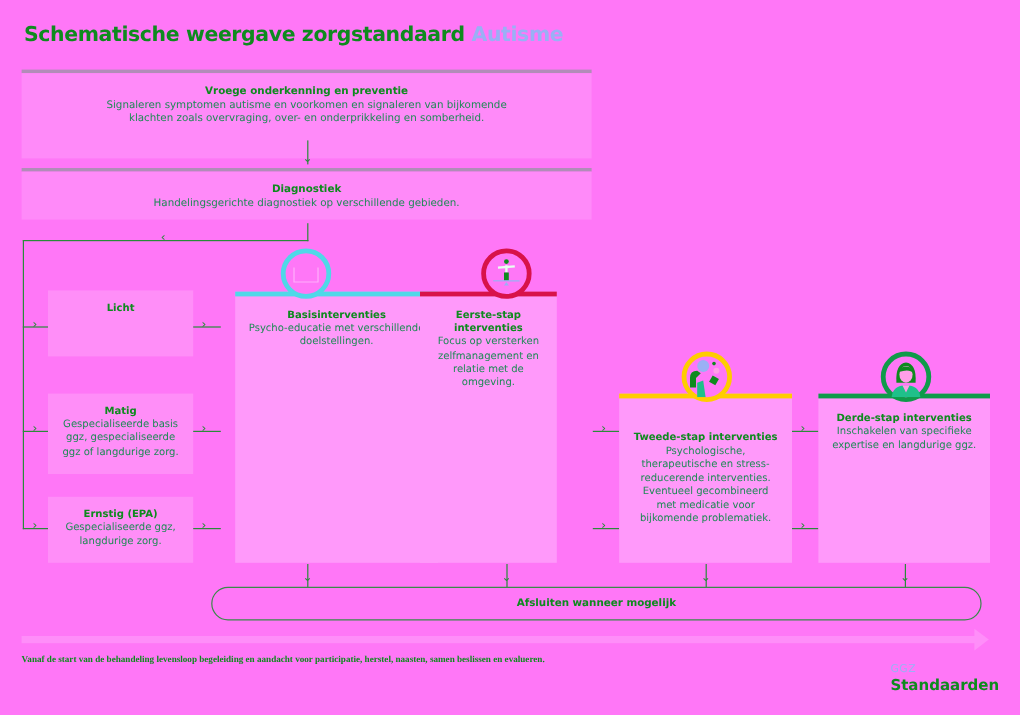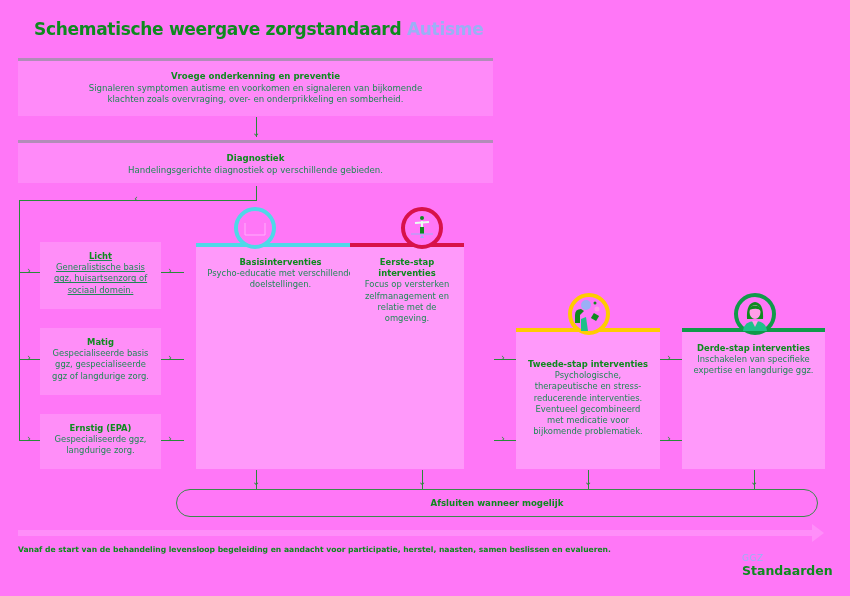--- a/index.html
+++ b/index.html
@@ -1,21 +1,21 @@
 <!DOCTYPE html>
 <html><head>
 <meta charset="utf-8">
 <style>
   html, body { margin:0; padding:0; }
   body {
     width:850px; height:596px; background:#ff77f7; position:relative; overflow:hidden;
     font-family:"DejaVu Sans", sans-serif; color:#1e8a3c;
   }
   .abs { position:absolute; }
-  .title { left:34px; top:19px; font-size:17px; font-weight:bold; color:#0e8a1e; white-space:nowrap; letter-spacing:-0.3px; }
+  .title { left:20px; top:19px; font-size:17px; font-weight:bold; color:#0e8a1e; white-space:nowrap; letter-spacing:-0.3px; }
   .title .accent { color:#9ab0f5; }
   .band { background:#ff8af9; }
   .band-top { height:3px; background:#b18cb8; }
   .box-text { text-align:center; font-size:8.6px; line-height:11.5px; color:#1e8a55; }
   .box-text .head { font-weight:bold; color:#0e8a1e; }
   .hline { background:#2a8a3a; height:1px; }
   .vline { background:#2a8a3a; width:1px; }
   .sev { background:#ff8ef8; text-align:center; font-size:8.4px; line-height:11.2px; color:#1e8a55; }
   .sev .head { font-weight:bold; color:#0e8a1e; }
   .col { background:#ff99fa; }
@@ -31,41 +31,40 @@
 </style>
 </head>
 <body>
 
 <div class="abs title">
   <span>Schematische weergave zorgstandaard</span>
   <span class="accent">Autisme</span>
 </div>
 
 <div class="abs band-top" style="left:18px;top:58px;width:475px;"></div>
-<div class="abs band box-text" style="left:18px;top:61px;width:475px;height:55px;padding-top:10px;box-sizing:border-box;">
+<div class="abs band box-text" style="left:18px;top:61px;width:475px;height:71px;padding-top:10px;box-sizing:border-box;">
   <div class="head">Vroege onderkenning en preventie</div>
   <div style="padding:0 60px;">Signaleren symptomen autisme en voorkomen en signaleren van bijkomende klachten zoals overvraging, over- en onderprikkeling en somberheid.</div>
 </div>
 <div class="abs vline" style="left:256px;top:117px;height:20px;"></div>
 <div class="abs arrowhead" style="left:252px;top:128px;">⌄</div>
 
 <div class="abs band-top" style="left:18px;top:140px;width:475px;"></div>
 <div class="abs band box-text" style="left:18px;top:143px;width:475px;height:40px;padding-top:10px;box-sizing:border-box;">
   <div class="head">Diagnostiek</div>
   <div>Handelingsgerichte diagnostiek op verschillende gebieden.</div>
 </div>
 
 <div class="abs vline" style="left:256px;top:186px;height:15px;"></div>
 <div class="abs hline" style="left:19px;top:200px;width:238px;"></div>
 <div class="abs arrowhead" style="left:134px;top:194px;">‹</div>
 <div class="abs vline" style="left:19px;top:200px;height:241px;"></div>
 
-<div class="abs sev" style="left:40px;top:242px;width:121px;height:67px;padding-top:9px;box-sizing:border-box;text-decoration:underline;">
+<div class="abs sev" style="left:40px;top:242px;width:121px;height:55px;padding-top:9px;box-sizing:border-box;">
   <div class="head">Licht</div>
-  <div style="padding:0 10px;">Generalistische basis ggz, huisartsenzorg of sociaal domein.</div>
 </div>
 <div class="abs sev" style="left:40px;top:328px;width:121px;height:67px;padding-top:9px;box-sizing:border-box;">
   <div class="head">Matig</div>
   <div style="padding:0 8px;">Gespecialiseerde basis ggz, gespecialiseerde ggz of langdurige zorg.</div>
 </div>
 <div class="abs sev" style="left:40px;top:414px;width:121px;height:55px;padding-top:9px;box-sizing:border-box;">
   <div class="head">Ernstig (EPA)</div>
   <div style="padding:0 10px;">Gespecialiseerde ggz, langdurige zorg.</div>
 </div>
 
@@ -175,18 +174,18 @@
 <div class="abs vline" style="left:754px;top:470px;height:20px;"></div>
 <div class="abs arrowhead" style="left:750px;top:477px;">⌄</div>
 
 <div class="abs pill" style="left:176px;top:489px;width:640px;height:26px;line-height:26px;">
   <span>Afsluiten wanneer mogelijk</span>
 </div>
 
 <div class="abs" style="left:18px;top:530px;width:796px;height:6px;background:#ff8ef9;"></div>
 <div class="abs" style="left:812px;top:524px;width:0;height:0;border-top:9px solid transparent;border-bottom:9px solid transparent;border-left:12px solid #ff8ef9;"></div>
 
-<div class="abs footer" style="left:18px;top:545px;">Vanaf de start van de behandeling levensloop begeleiding en aandacht voor participatie, herstel, naasten, samen beslissen en evalueren.</div>
+<div class="abs footer" style="left:18px;top:545px;font-family:Liberation Serif, serif;">Vanaf de start van de behandeling levensloop begeleiding en aandacht voor participatie, herstel, naasten, samen beslissen en evalueren.</div>
 
 <div class="abs" style="left:742px;top:553px;">
   <div class="logo-top">GGZ</div>
   <div class="logo-bot">Standaarden</div>
 </div>
 
 </body></html>

